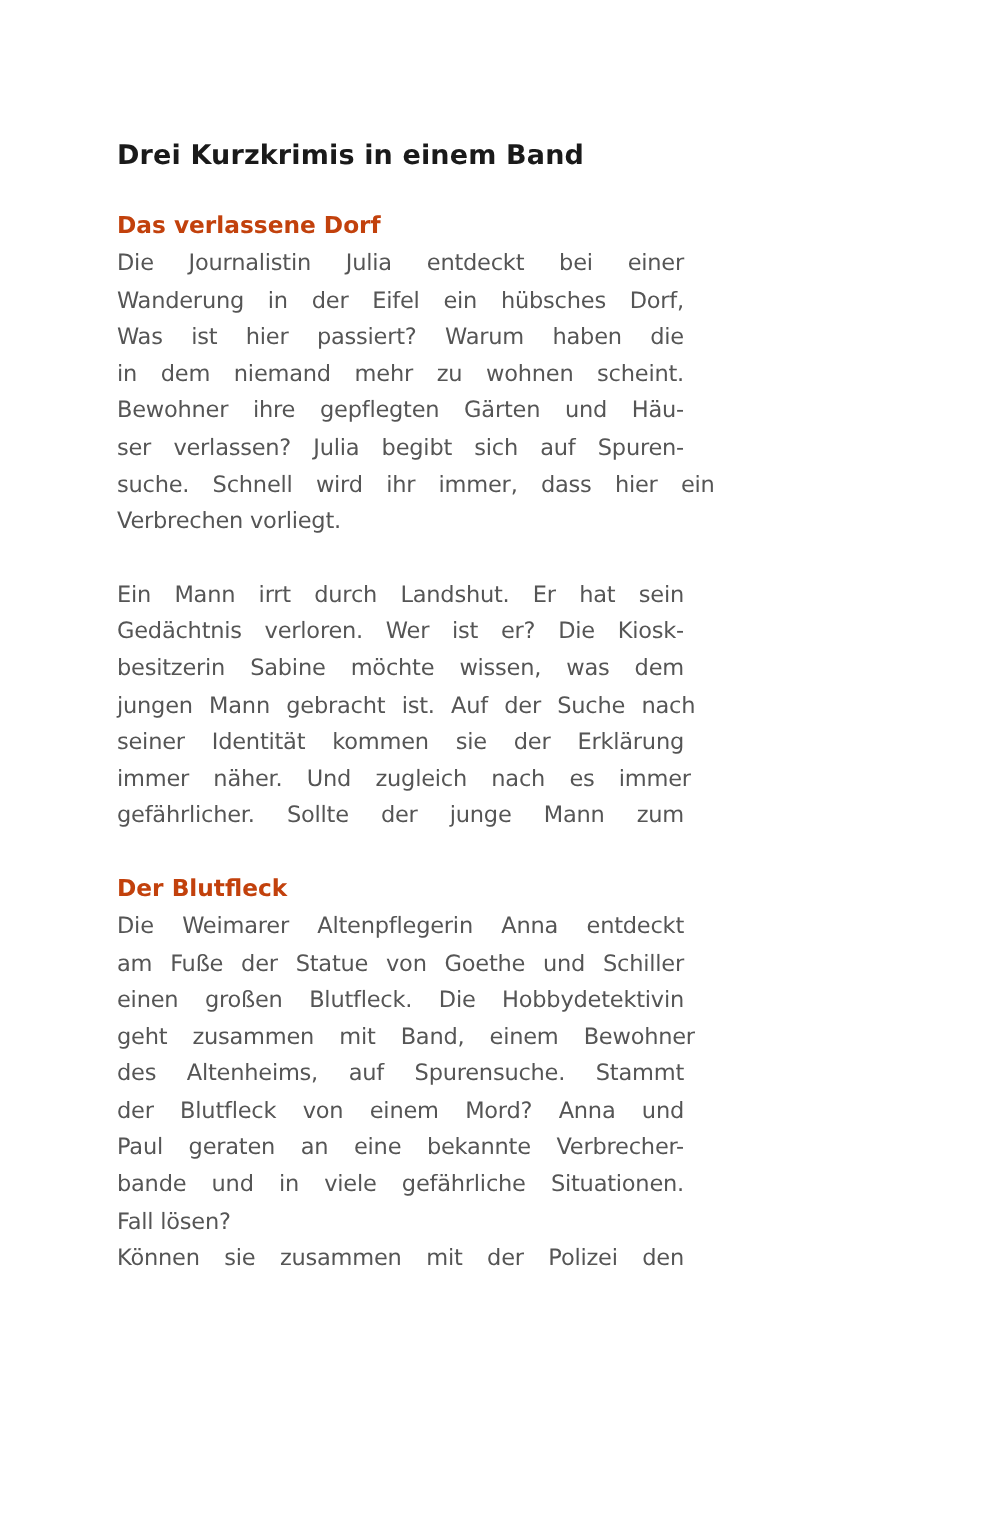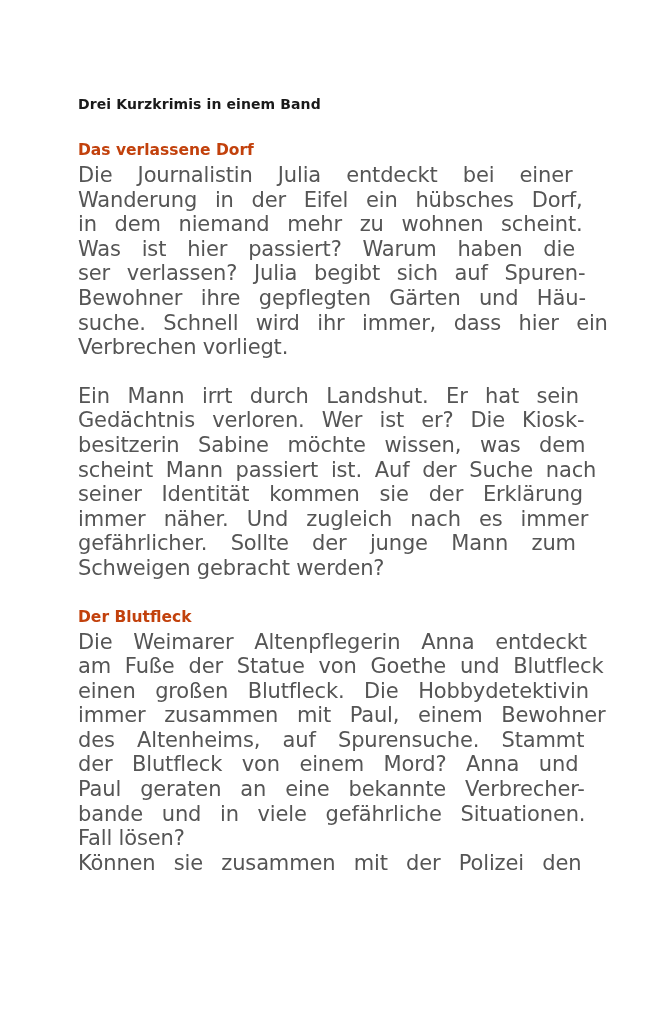--- a/index.html
+++ b/index.html
@@ -15,21 +15,21 @@
       font-family: "DejaVu Sans", "Liberation Sans", sans-serif;
     }
     .page {
       position: absolute;
       left: 78px;
       top: 90px;
       width: 378px;
     }
     .title {
       font-family: "DejaVu Sans", sans-serif;
-      font-size: 14px;
+      font-size: 18px;
       font-weight: bold;
       color: #1a1a1a;
       line-height: 28px;
       margin: 0 0 20px 0;
       letter-spacing: 0.1px;
       white-space: nowrap;
     }
     .section {
       margin-bottom: 24px;
     }
@@ -38,21 +38,21 @@
       font-size: 15.5px;
       font-weight: bold;
       color: #c2410c;
       line-height: 25px;
       margin: 0;
       white-space: nowrap;
     }
     .body-text {
       margin: 0;
       font-family: "DejaVu Sans", sans-serif;
-      font-size: 21px;
+      font-size: 15px;
       font-weight: normal;
       color: #555555;
       line-height: 24.6px;
     }
     .line {
       display: block;
       text-align: justify;
       text-align-last: justify;
       white-space: nowrap;
       height: 24.6px;
@@ -68,49 +68,48 @@
 <body>
 
 <div class="page">
   <h1 class="title">Drei Kurzkrimis in einem Band</h1>
 
   <div class="section">
     <h2 class="section-title">Das verlassene Dorf</h2>
     <div class="body-text">
       <span class="line" style="display: block; word-spacing: 18.6156px; width: 378px;">Die Journalistin Julia entdeckt bei einer</span>
       <span class="line" style="display: block; word-spacing: 11.2682px; width: 378px;">Wanderung in der Eifel ein hübsches Dorf,</span>
+      <span class="line" style="display: block; word-spacing: 14.3828px; width: 378px;">Was ist hier passiert? Warum haben die</span>
       <span class="line" style="display: block; word-spacing: 11.1849px; width: 378px;">in dem niemand mehr zu wohnen scheint.</span>
-      <span class="line" style="display: block; word-spacing: 14.3828px; width: 378px;">Was ist hier passiert? Warum haben die</span>
+      <span class="line" style="display: block; word-spacing: 11.8844px; width: 378px;">Bewohner ihre gepflegten Gärten und Häu-</span>
       <span class="line" style="display: block; word-spacing: 10.2109px; width: 378px;">ser verlassen? Julia begibt sich auf Spuren-</span>
-      <span class="line" style="display: block; word-spacing: 11.8844px; width: 378px;">Bewohner ihre gepflegten Gärten und Häu-</span>
       <span class="line" style="display: block; word-spacing: 10.9509px; width: 378px;">suche. Schnell wird ihr immer, dass hier ein</span>
       <span class="line last">Verbrechen vorliegt.</span>
     </div>
   </div>
 
   <div class="section">
     <div class="body-text">
       <span class="line" style="display: block; word-spacing: 10.9621px; width: 378px;">Ein Mann irrt durch Landshut. Er hat sein</span>
       <span class="line" style="display: block; word-spacing: 10.5964px; width: 378px;">Gedächtnis verloren. Wer ist er? Die Kiosk-</span>
       <span class="line" style="display: block; word-spacing: 12.1188px; width: 378px;">besitzerin Sabine möchte wissen, was dem</span>
-      <span class="line" style="display: block; word-spacing: 6.25446px; width: 378px;">scheint Mann passiert ist. Auf der Suche nach</span>
+      <span class="line" style="display: block; word-spacing: 6.25446px; width: 378px;">jungen Mann gebracht ist. Auf der Suche nach</span>
       <span class="line" style="display: block; word-spacing: 13.3406px; width: 378px;">seiner Identität kommen sie der Erklärung</span>
       <span class="line" style="display: block; word-spacing: 11.5885px; width: 378px;">immer näher. Und zugleich nach es immer</span>
       <span class="line" style="display: block; word-spacing: 16.8188px; width: 378px;">gefährlicher. Sollte der junge Mann zum</span>
-      <span class="line last">Schweigen gebracht werden?</span>
     </div>
   </div>
 
   <div class="section">
     <h2 class="section-title">Der Blutfleck</h2>
     <div class="body-text">
       <span class="line" style="display: block; word-spacing: 14.3125px; width: 378px;">Die Weimarer Altenpflegerin Anna entdeckt</span>
-      <span class="line" style="display: block; word-spacing: 7.29688px; width: 378px;">am Fuße der Statue von Goethe und Blutfleck</span>
+      <span class="line" style="display: block; word-spacing: 7.29688px; width: 378px;">am Fuße der Statue von Goethe und Schiller</span>
       <span class="line" style="display: block; word-spacing: 13.0781px; width: 378px;">einen großen Blutfleck. Die Hobbydetektivin</span>
-      <span class="line" style="display: block; word-spacing: 12.1156px; width: 378px;">immer zusammen mit Paul, einem Bewohner</span>
+      <span class="line" style="display: block; word-spacing: 12.1156px; width: 378px;">geht zusammen mit Band, einem Bewohner</span>
       <span class="line" style="display: block; word-spacing: 15.7969px; width: 378px;">des Altenheims, auf Spurensuche. Stammt</span>
       <span class="line" style="display: block; word-spacing: 12.9844px; width: 378px;">der Blutfleck von einem Mord? Anna und</span>
       <span class="line" style="display: block; word-spacing: 12.4688px; width: 378px;">Paul geraten an eine bekannte Verbrecher-</span>
       <span class="line" style="display: block; word-spacing: 12.2063px; width: 378px;">bande und in viele gefährliche Situationen.</span>
       <span class="line last">Fall lösen?</span>
       <span class="line" style="display: block; word-spacing: 11.7552px; width: 378px;">Können sie zusammen mit der Polizei den</span>
     </div>
   </div>
 </div>
 

